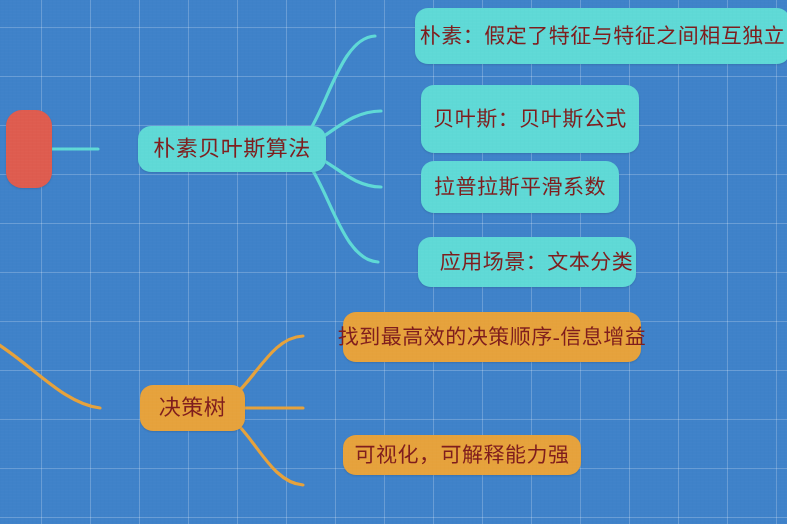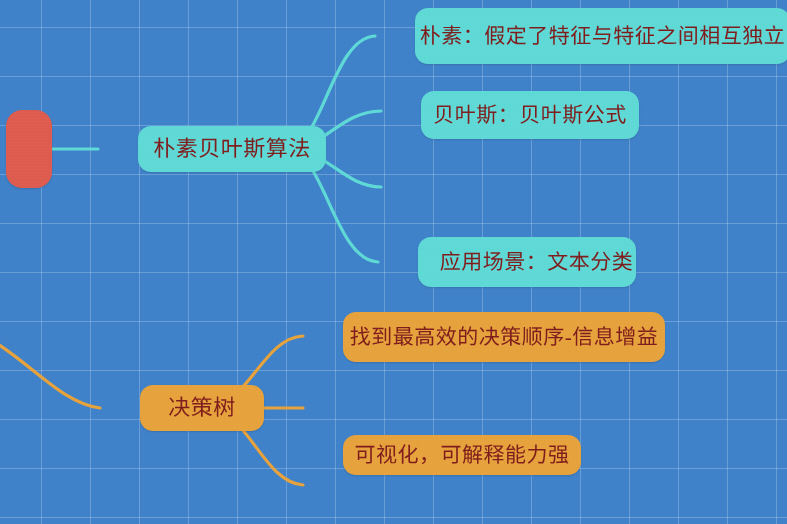--- a/index.html
+++ b/index.html
@@ -99,26 +99,27 @@
     <path d="M 205,408 L 303,408" fill="none" stroke="#e6a23c" stroke-width="3.2" stroke-linecap="round"></path>
     <path d="M 205,408 C 248,408 262,482 303,485" fill="none" stroke="#e6a23c" stroke-width="3.2" stroke-linecap="round"></path>
   </svg>
 
   <div class="node red" id="node-root"></div>
 
   <div class="node cyan branch" style="left:98px; top:126px; width:188px; height:46px;border-radius:13px;">朴素贝叶斯算法</div>
 
   <div class="node cyan leaf" style="left:375px; top:8px; width:375px; height:56px;">朴素：假定了特征与特征之间相互独立</div>
 
-  <div class="node cyan leaf" style="left:381px; top:91px; width:218px; height:48px;">贝叶斯：贝叶斯公式</div>
+  <div class="node cyan leaf" style="left:381px; top:85px; width:218px; height:68px;">贝叶斯：贝叶斯公式</div>
 
+  <div class="node cyan leaf" style="left:381px; top:161px; width:198px; height:52px;">拉普拉斯平滑系数</div>
 
   <div class="node cyan leaf" style="left:378px; top:237px; width:218px; height:50px;padding-left:19px;">应用场景：文本分类</div>
 
-  <div class="node orange branch" style="left:100px; top:385px; width:124px; height:46px;">决策树</div>
+  <div class="node orange branch" style="left:100px; top:385px; width:105px; height:46px;">决策树</div>
 
-  <div class="node orange leaf" style="left:303px; top:312px; width:322px; height:50px;">找到最高效的决策顺序-信息增益</div>
+  <div class="node orange leaf" style="left:303px; top:312px; width:298px; height:50px;">找到最高效的决策顺序-信息增益</div>
 
 
   <div class="node orange leaf" style="left:303px; top:435px; width:238px; height:40px;">可视化，可解释能力强</div>
 
   <div id="noise"></div>
 </div>
 
 </body></html>

